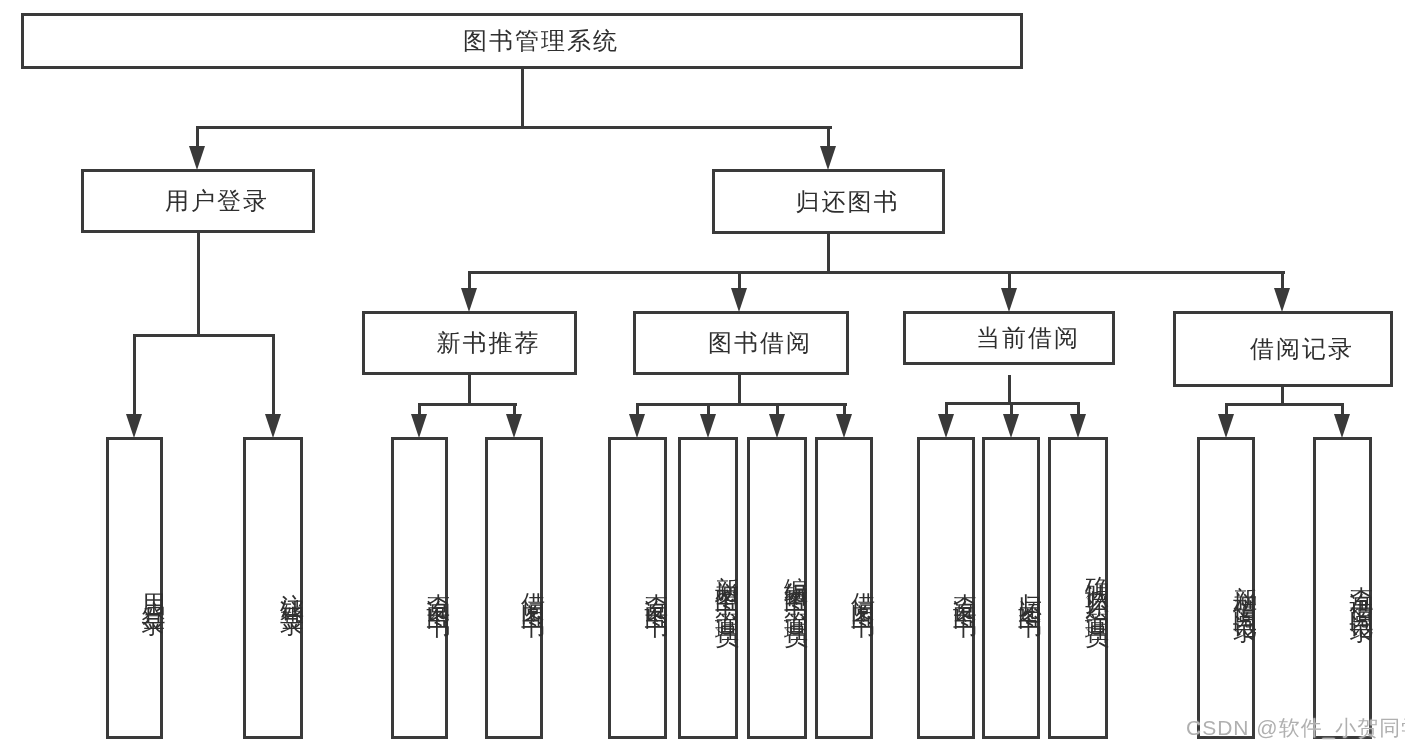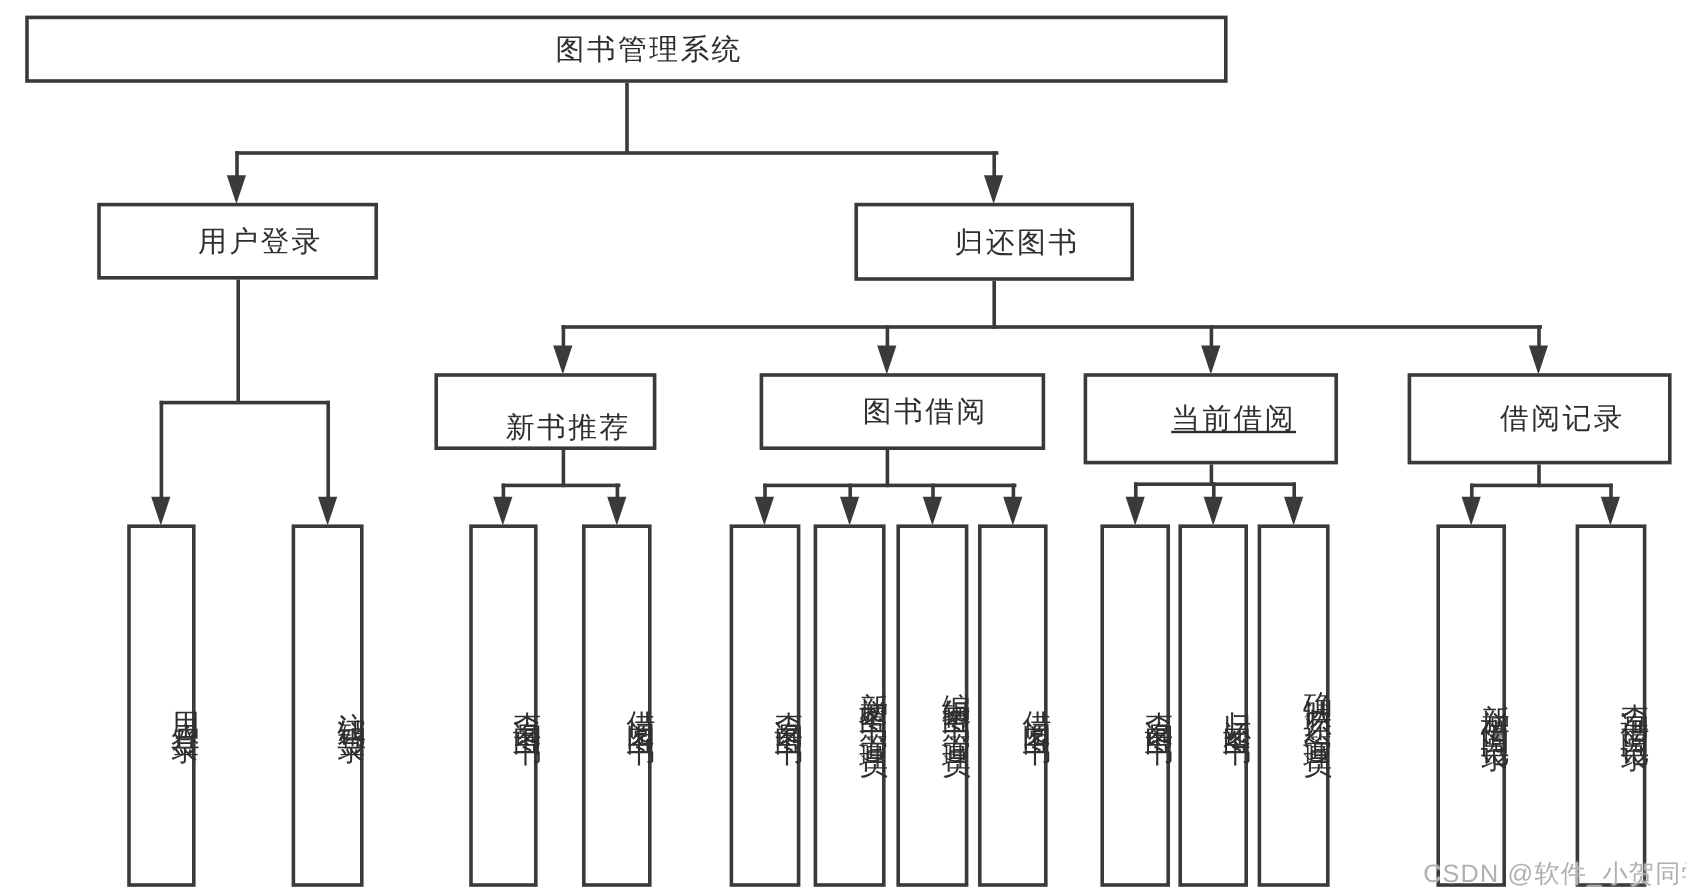--- a/index.html
+++ b/index.html
@@ -96,27 +96,27 @@
     <span class="hlabel">图书管理系统</span>
   </div>
 
   <div class="box" style="left:81px;top:169px;width:234px;height:64px;">
     <span class="hlabel">用户登录</span>
   </div>
   <div class="box" style="left:712px;top:169px;width:233px;height:65px;">
     <span class="hlabel">归还图书</span>
   </div>
 
-  <div class="box" style="left:362px;top:311px;width:185px;height:64px;align-items:flex-end;">
+  <div class="box" style="left:362px;top:311px;width:215px;height:64px;">
     <span class="hlabel">新书推荐</span>
   </div>
-  <div class="box" style="left:633px;top:311px;width:238px;height:64px;">
+  <div class="box" style="left:633px;top:311px;width:216px;height:64px;">
     <span class="hlabel">图书借阅</span>
   </div>
-  <div class="box" style="left:903px;top:311px;width:212px;height:76px;text-decoration:underline;">
+  <div class="box" style="left:903px;top:311px;width:212px;height:54px;">
     <span class="hlabel">当前借阅</span>
   </div>
   <div class="box" style="left:1173px;top:311px;width:220px;height:76px;">
     <span class="hlabel">借阅记录</span>
   </div>
 
   <div class="box" style="left:106px;top:437px;width:57px;height:302px;">
     <span class="vlabel">用户登录</span>
   </div>
   <div class="box" style="left:243px;top:437px;width:60px;height:302px;">

